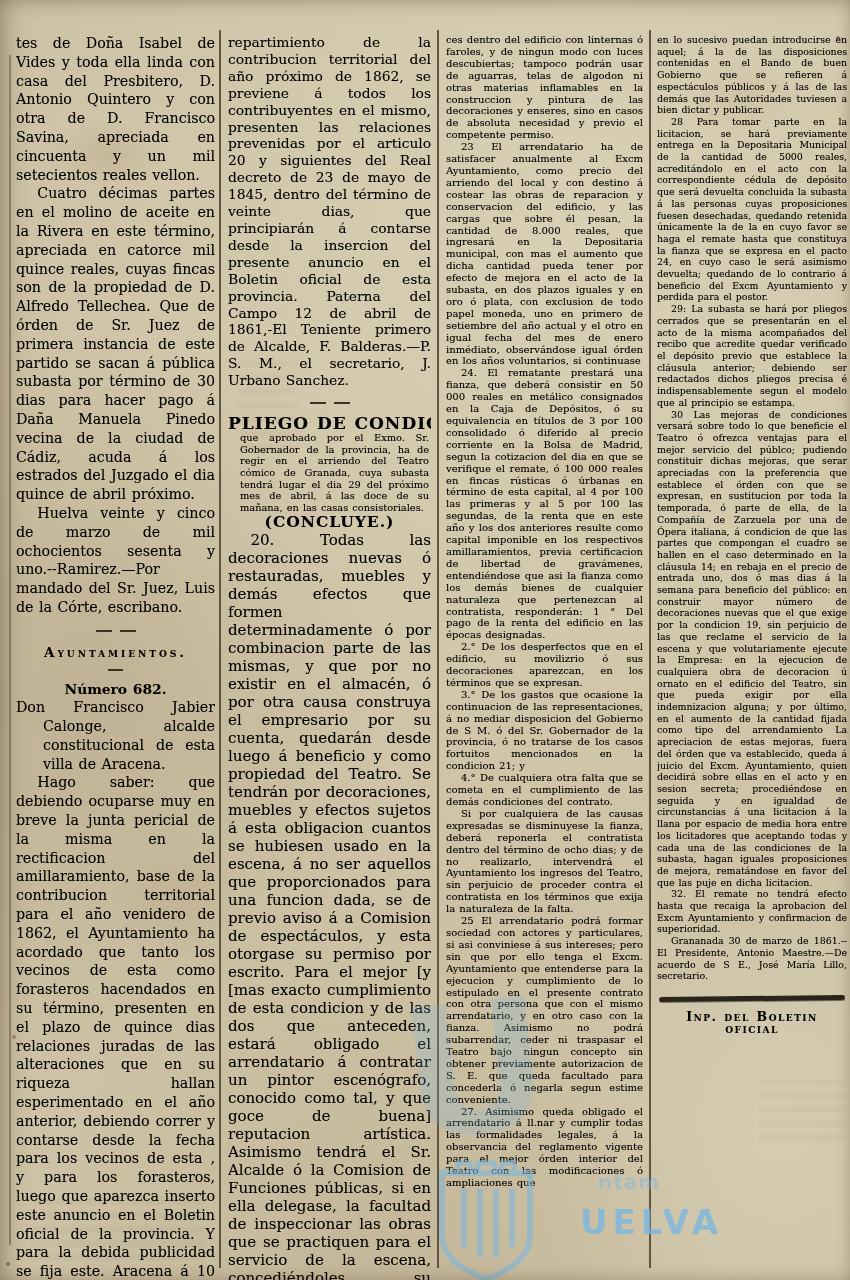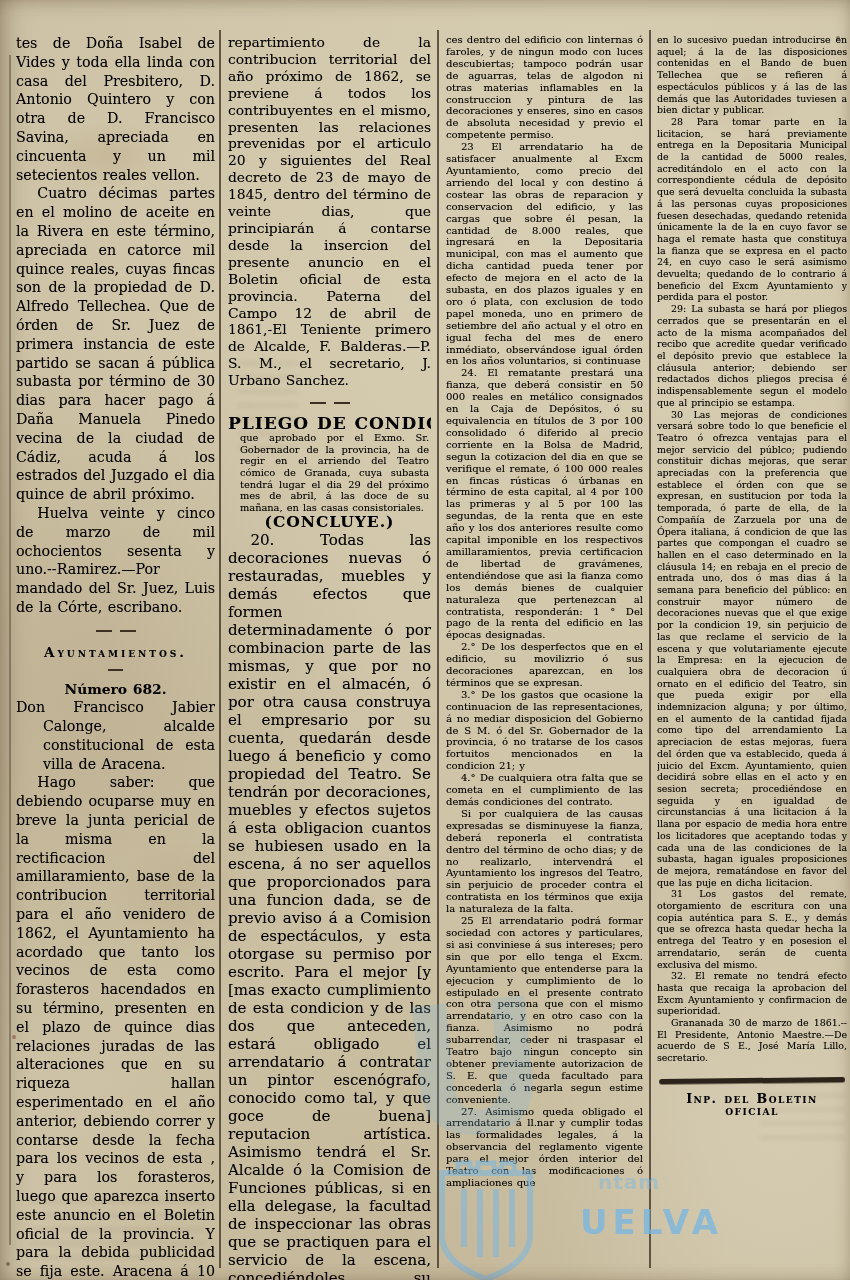--- a/index.html
+++ b/index.html
@@ -123,25 +123,24 @@
   <p class="ind">24.  El rematante prestará una fianza, que deberá consistir en 50 000 reales en metálico consignados en la Caja de Depósitos, ó su equivalencia en títulos de 3 por 100 consolidado ó diferido al precio corriente en la Bolsa de Madrid, segun la cotizacion del dia en que se verifique el remate, ó 100 000 reales en fincas rústicas ó úrbanas en término de esta capital, al 4 por 100 las primeras y al 5 por 100 las segundas, de la renta que en este año y los dos anteriores resulte como capital imponible en los respectivos amillaramientos, previa certificacion de libertad de gravámenes, entendiéndose que asi la fianza como los demás bienes de cualquier naturaleza que pertenezcan al contratista, responderán: 1 °  Del pago de la renta del edificio en las épocas designadas.</p>
   <p class="ind">2.°  De los desperfectos que en el edificio, su movilizrio ó sus decoraciones aparezcan, en los términos que se expresan.</p>
   <p class="ind">3.°  De los gastos que ocasione la continuacion de las representaciones, á no mediar disposicion del Gobierno de S  M.  ó del Sr. Gobernador de la provincia, ó no tratarse de los casos fortuitos  mencionados en la condicion 21;  y</p>
   <p class="ind">4.°  De cualquiera otra falta que se cometa en el cumplimiento de las demás condiciones del contrato.</p>
   <p class="ind">Si por cualquiera de las causas expresadas se disminuyese la fianza, deberá reponerla el contratista dentro del término de ocho dias; y de no realizarlo, intervendrá el Ayuntamiento los ingresos del Teatro, sin perjuicio de proceder contra el contratista en los términos que exija la naturaleza de la falta.</p>
   <p class="ind">25  El arrendatario podrá formar sociedad con actores y particulares, si asi conviniese á sus intereses; pero sin que por ello tenga el Excm. Ayuntamiento que entenderse para la ejecucion y cumplimiento de lo estipulado en el presente contrato con otra persona que con el mismo arrendatario, y en otro caso con la fianza. Asimismo no podrá subarrendar, ceder  ni traspasar el Teatro bajo ningun concepto sin obtener previamente autorizacion de S. E.  que queda facultado para concederla ó negarla segun estime  conveniente.</p>
   <p class="ind">27.  Asimismo queda obligado el arrendatario á ll.nar y cumplir todas las formalidades legales, á la observancia del reglamento vigente para el mejor órden interior del Teatro con las modificaciones ó ampliaciones que</p>
 </div>
 
 <div class="col c4">
-  <p>en lo sucesivo puedan introducirse en aquel; á la de las disposiciones contenidas en el Bando de buen Tellechea que se refieren á espectáculos públicos y á las de las demás que las Autoridades tuviesen a bien dictar y publicar.</p>
+  <p>en lo sucesivo puedan introducirse en aquel; á la de las disposiciones contenidas en el Bando de buen Gobierno que se refieren á espectáculos públicos y á las de las demás que las Autoridades tuviesen a bien dictar y publicar.</p>
   <p class="ind">28  Para tomar parte en la licitacion, se hará previamente entrega en la Depositaria Municipal de la cantidad de 5000 reales, acreditándolo en el acto con la correspondiente cédula de depósito que será devuelta concluida la subasta á las personas cuyas proposiciones fuesen desechadas, quedando retenida únicamente la de la en cuyo favor se haga el remate hasta que constituya la fianza que se expresa en el pacto 24, en cuyo caso le será asimismo devuelta; quedando de lo contrario á beneficio del Excm Ayuntamiento y perdida para el postor.</p>
   <p class="ind">29:  La subasta se hará por pliegos cerrados que se presentarán en el acto de la misma acompañados del recibo que acredite quedar verificado el depósito previo que establece la cláusula anterior; debiendo ser redactados dichos pliegos precisa é indispensablemente segun el modelo que al principio se estampa.</p>
   <p class="ind">30  Las mejoras de condiciones versará sobre todo lo que beneficie el Teatro ó ofrezca ventajas para el mejor servicio del públco; pudiendo constituir dichas mejoras, que serar apreciadas con la preferencia que establece el órden con que se expresan, en sustitucion por toda la temporada, ó parte de ella, de la Compañía de Zarzuela por una de Ópera italiana, á condicion de que las partes que compongan el cuadro se hallen en el caso determinado en la cláusula 14; en rebaja en el precio de entrada uno, dos ó mas dias á la semana para beneficio del público: en construir mayor número de decoraciones nuevas que el que exige por la condicion 19, sin perjuicio de las que reclame el servicio de la escena y que volutariamente ejecute la Empresa: en la ejecucion de cualquiera obra de decoracion ú ornato en el edificio del Teatro, sin que pueda exigir por ella indemnizacion alguna; y por último, en el aumento de la cantidad fijada como tipo del arrendamiento  La apreciacion de estas mejoras, fuera del órden que va establecido, queda á juicio del Excm. Ayuntamiento, quien decidirá sobre ellas en el acto y en sesion secreta; procediéndose en seguida y en igualdad de circunstancias á una licitacion á la llana por espacio de media hora entre los licitadores que aceptando todas y cada una de las condiciones de la subasta, hagan iguales proposiciones de mejora, rematándose en favor del que las puje en dicha licitacion.</p>
-  <p class="ind">31  Los gastos del remate, otorgamiento de escritura con una copia auténtica para S. E., y demás que se ofrezca hasta quedar hecha la entrega del Teatro y en posesion el arrendatario, serán de cuenta exclusiva del mismo.</p>
   <p class="ind">32.  El remate no tendrá efecto hasta que recaiga la aprobacion del Excm  Ayuntamiento y confirmacion de superioridad.</p>
   <p class="ind">Grananada 30 de marzo de 1861.--El Presidente, Antonio Maestre.—De acuerdo de S  E., José María Lillo, secretario.</p>
   <div class="endbar"></div>
   <p class="imprint">Inp. del Boletin oficial</p>
 </div>
 
 <div class="wm" style="color: rgb(121, 182, 224);">
   <div class="wm-bigU">U</div>
   <svg class="wm-shield" width="104" height="128" viewBox="0 0 104 128">
     <path d="M8 18 h88 v62 q0 28 -44 44 q-44 -16 -44 -44 z" fill="none" stroke="currentColor" stroke-width="6"></path>

